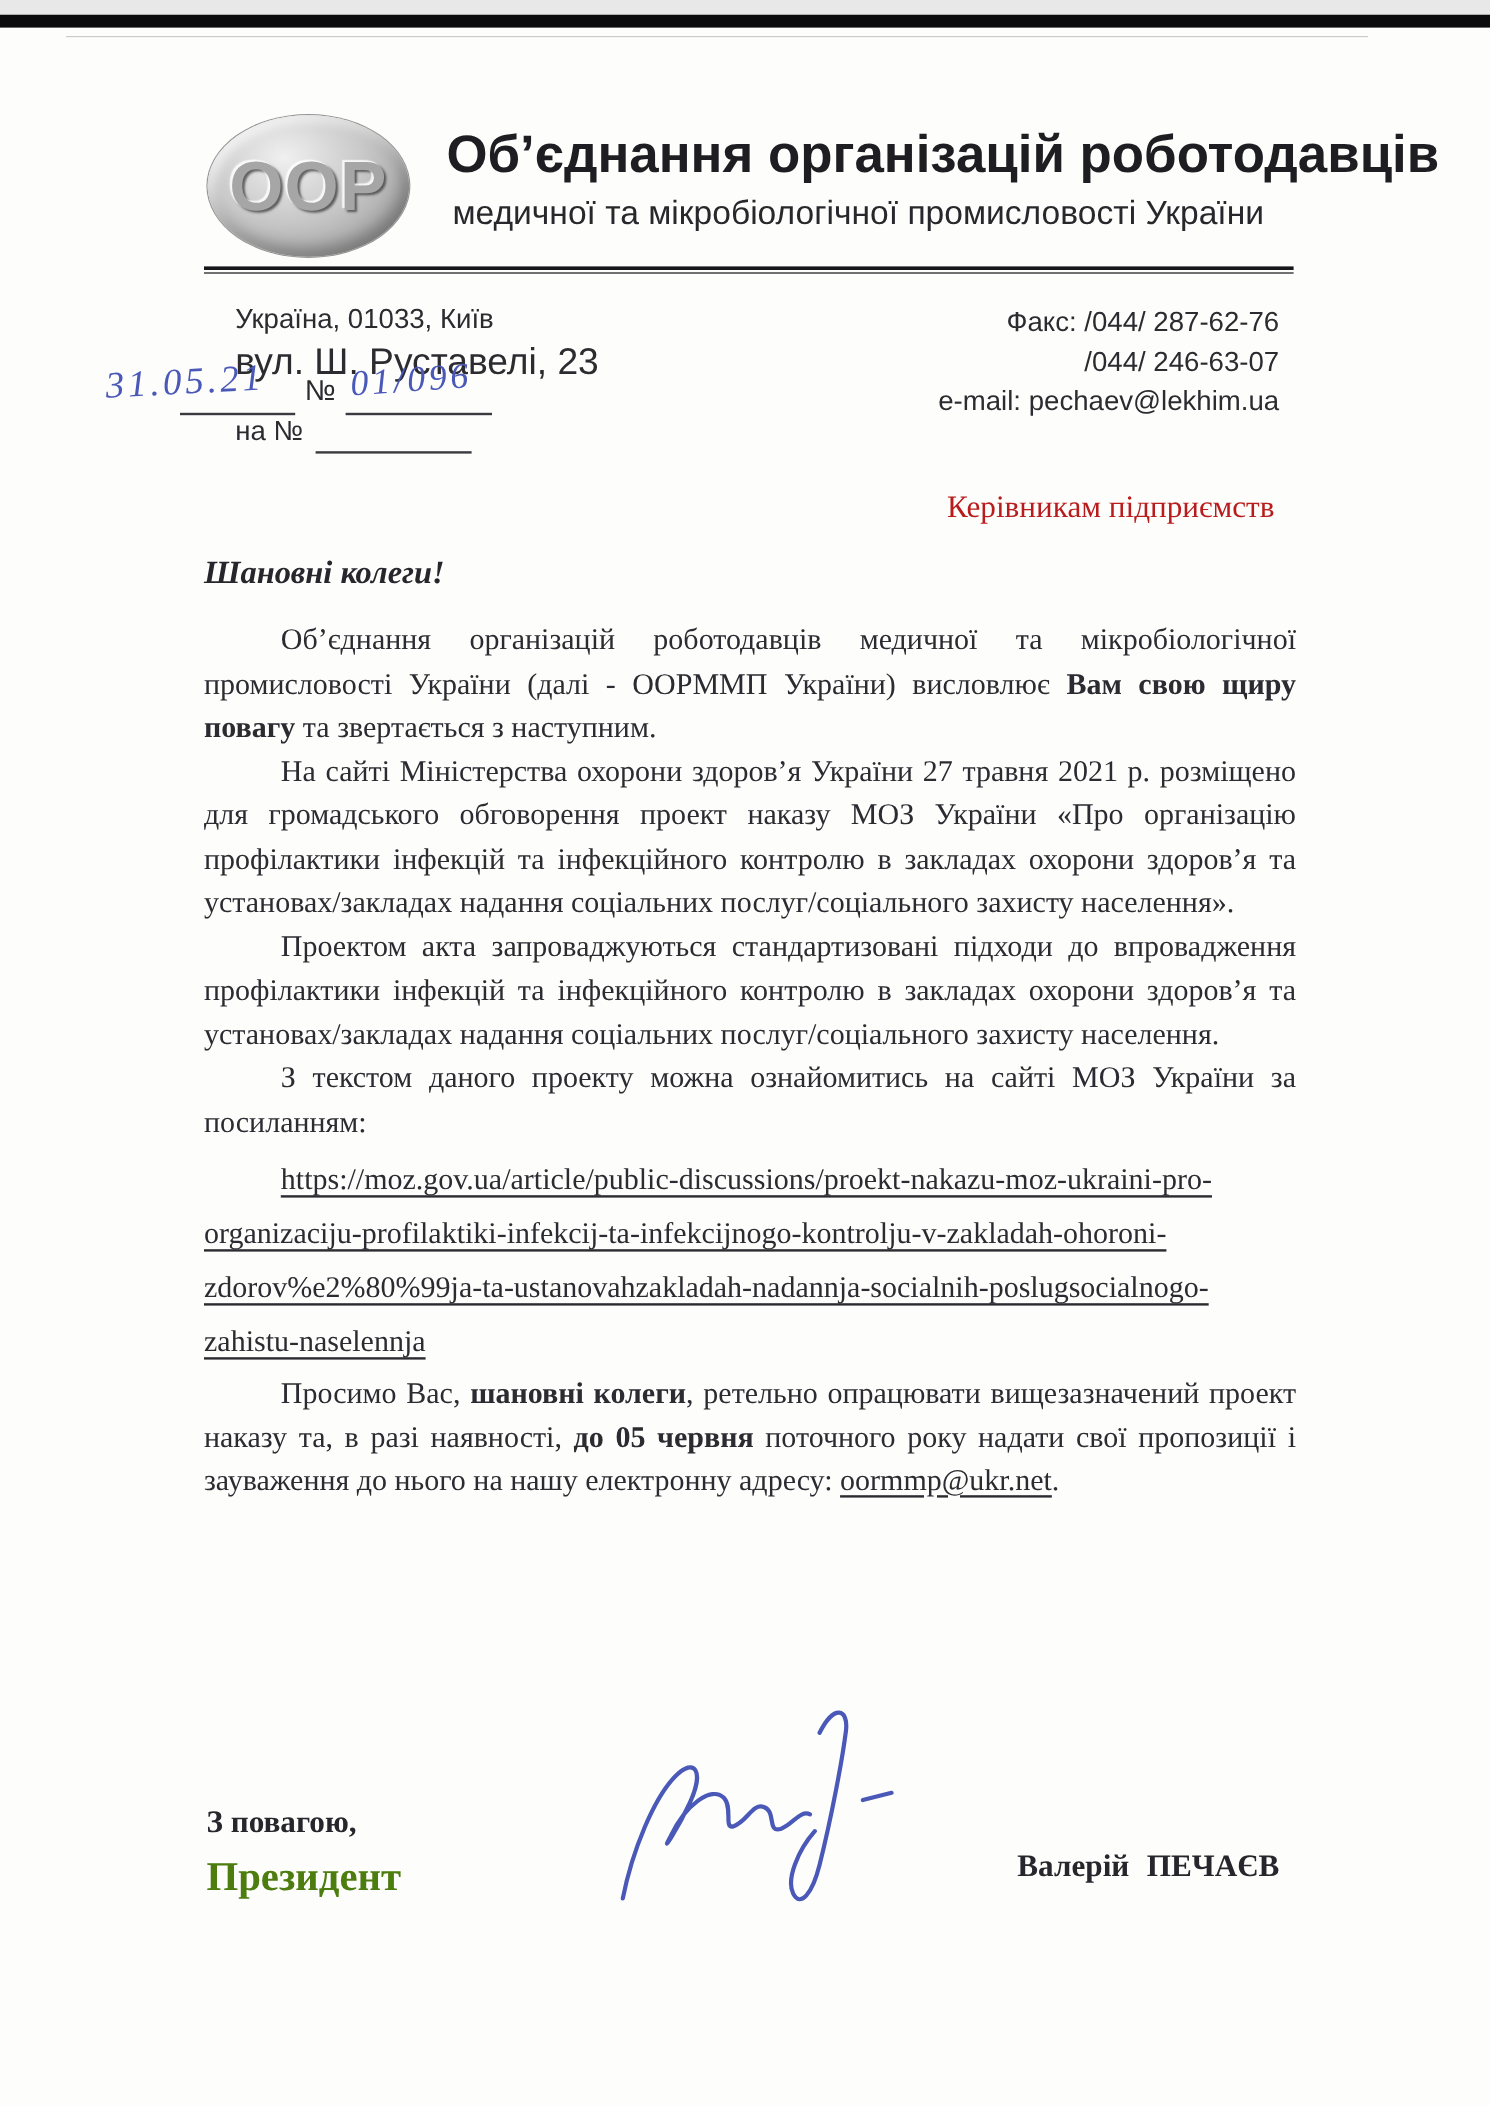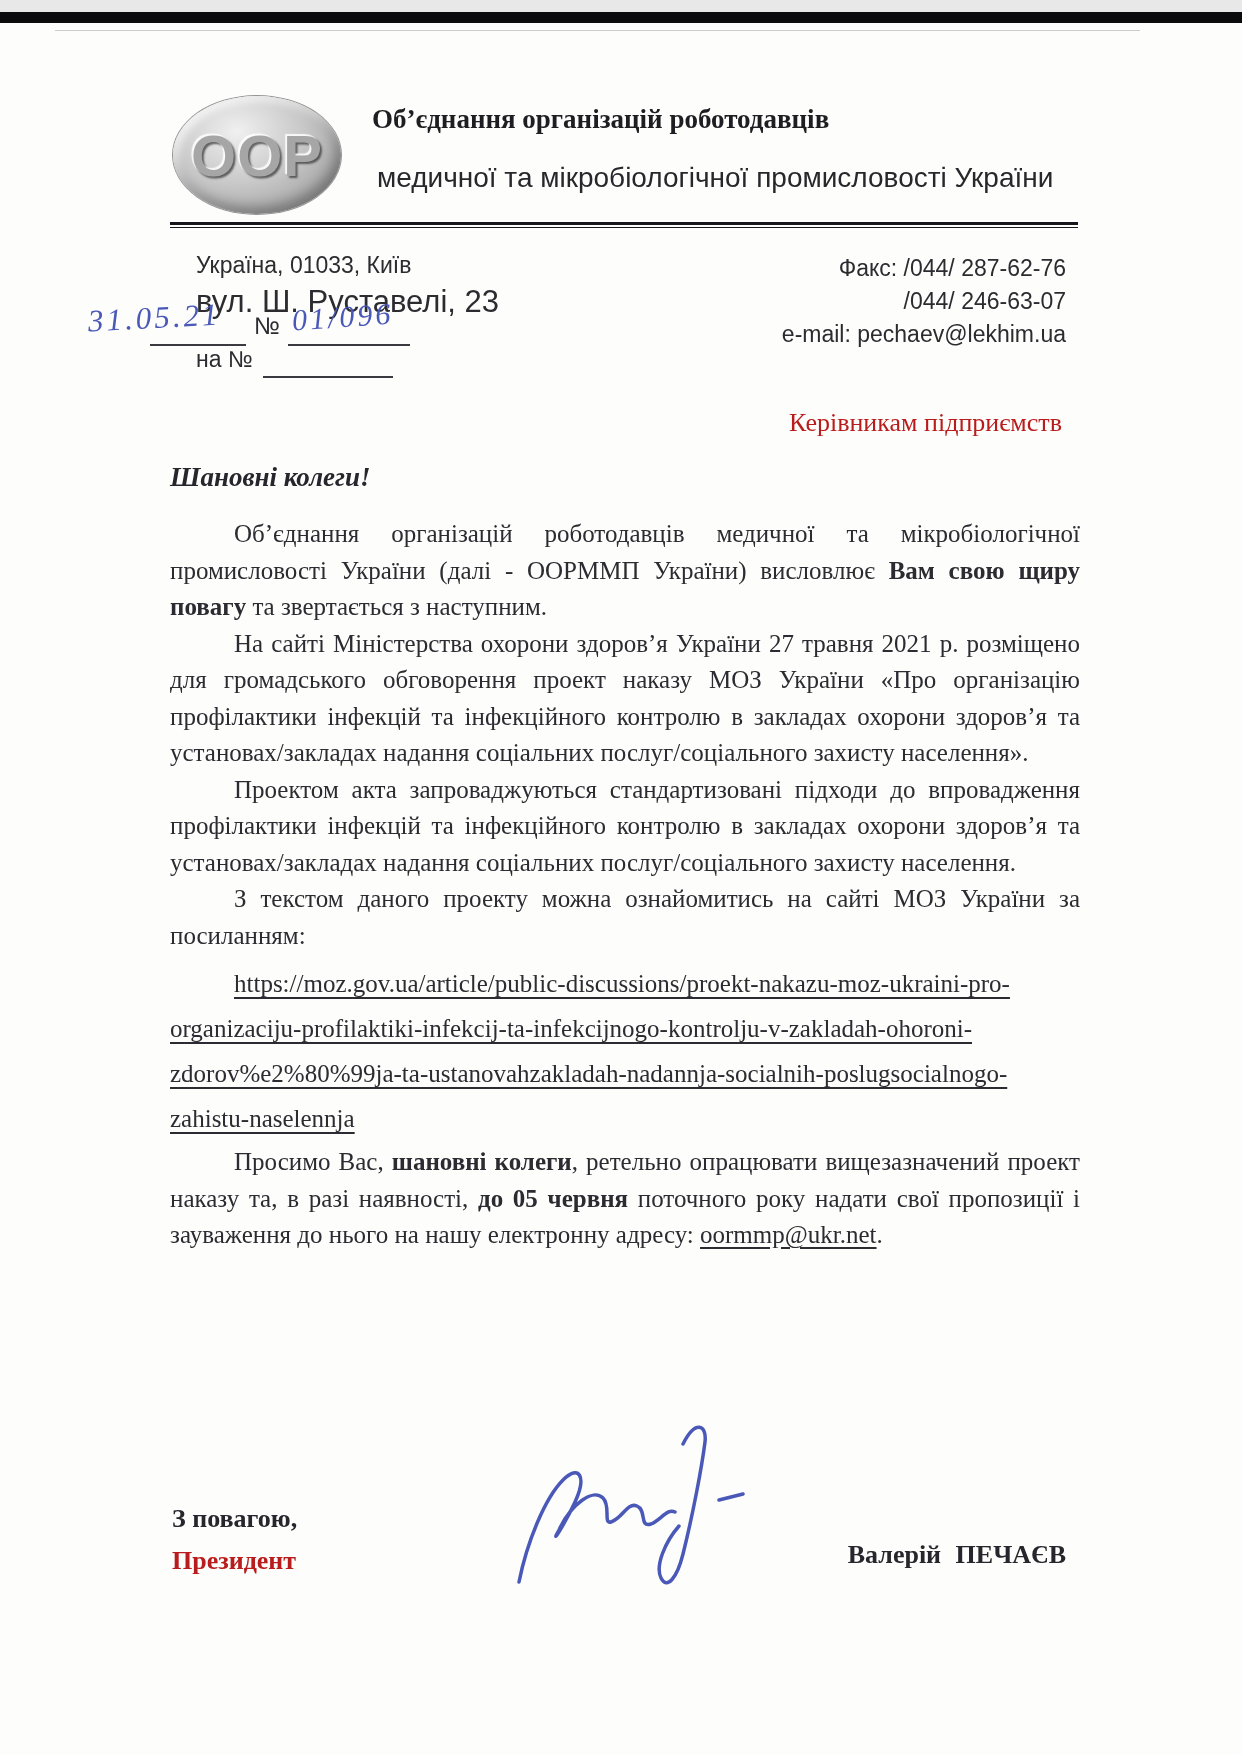--- a/index.html
+++ b/index.html
@@ -18,21 +18,21 @@
     box-shadow:inset -5px -7px 12px rgba(0,0,0,.28), inset 4px 5px 9px rgba(255,255,255,.75), 0 0 0 1px #969696;
     display:flex;align-items:center;justify-content:center;
   }
   .logo-text{
     font-family:"Liberation Sans","DejaVu Sans",sans-serif;font-weight:bold;font-size:58px;
     color:#a6a6a6;letter-spacing:1px;
     text-shadow:-2px -2px 1px rgba(255,255,255,.85), 2px 2px 2px rgba(55,55,55,.75);
   }
   .org-line1{
     position:absolute;left:372px;top:92px;
-    font-family:Liberation Serif, serif;font-weight:700;font-size:27px;color:#1e1e22;
+    font-family:Liberation Sans, sans-serif;font-weight:700;font-size:44px;color:#1e1e22;
   }
   .org-line2{
     position:absolute;left:377px;top:150px;
     font-family:"Liberation Sans","DejaVu Sans",sans-serif;font-weight:400;font-size:28px;color:#28282c;
   }
   .rule{position:absolute;left:170px;top:210px;width:908px;}
   .rule .thick{height:3px;background:#17171b;}
   .rule .thin{height:1px;background:#17171b;margin-top:2px;}
 
   
@@ -57,21 +57,21 @@
   .body-block{position:absolute;left:170px;top:504px;width:910px;font-size:25px;line-height:36.5px;text-align:justify;}
   .body-block p{margin:0;text-indent:64px;}
   .link-para{
     margin:7px 0 3px 0 !important;line-height:45px;
     text-decoration:underline;text-underline-offset:5px;overflow-wrap:anywhere;
   }
   .inline-link{text-decoration:underline;text-underline-offset:4px;}
 
   
   .closing{position:absolute;left:172px;top:1492px;font-size:26px;font-weight:bold;color:#26262c;}
-  .sig-title{position:absolute;left:172px;top:1534px;font-size:26px;font-weight:bold;color:#b91c1c;}
+  .sig-title{position:absolute;left:172px;top:1534px;font-size:34px;font-weight:bold;color:#4d7c0f;}
   .sig-name{position:absolute;right:176px;top:1528px;font-size:26px;font-weight:bold;color:#26262c;word-spacing:8px;}
   .sig-svg{position:absolute;left:505px;top:1400px;}
 </style>
 </head>
 <body>
 
 <div class="page">
   <div class="scan-strip"></div>
   <div class="faint-line"></div>
 

